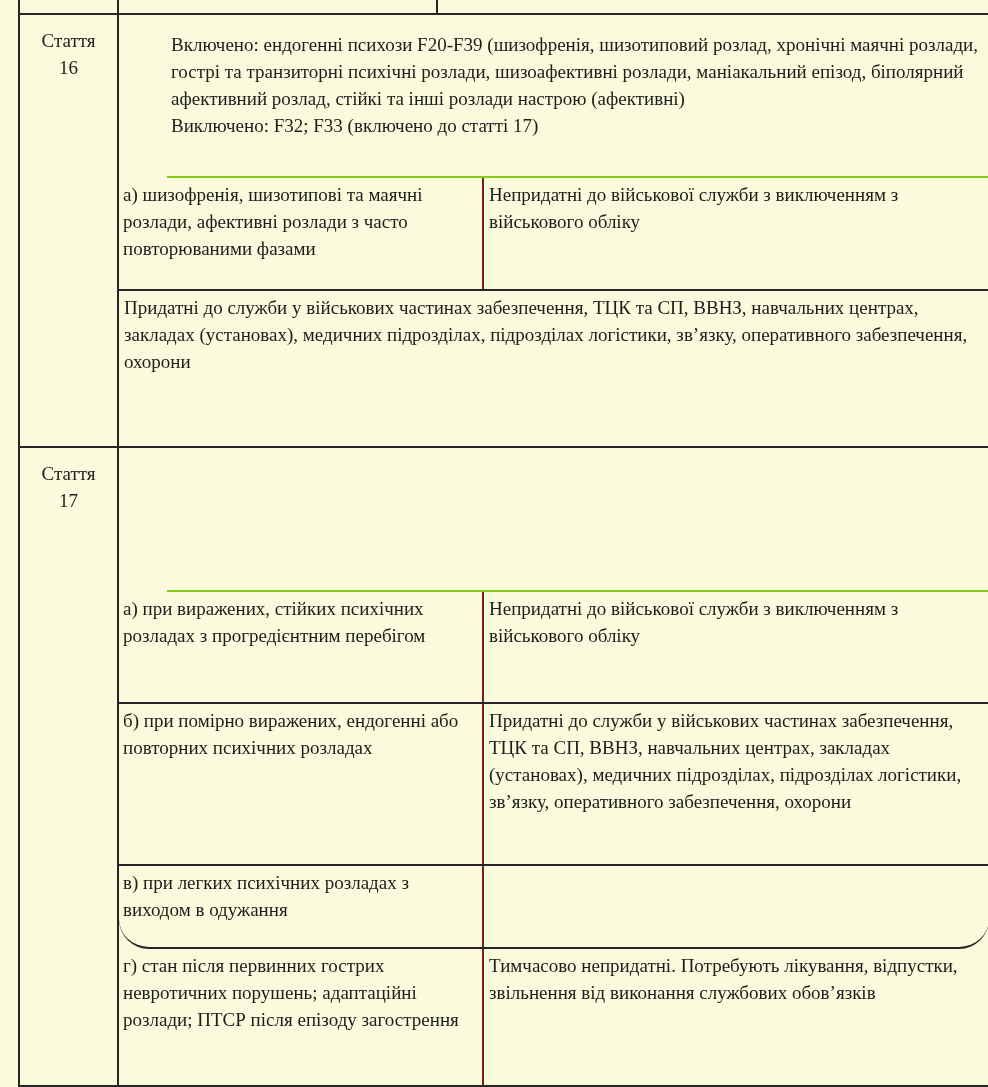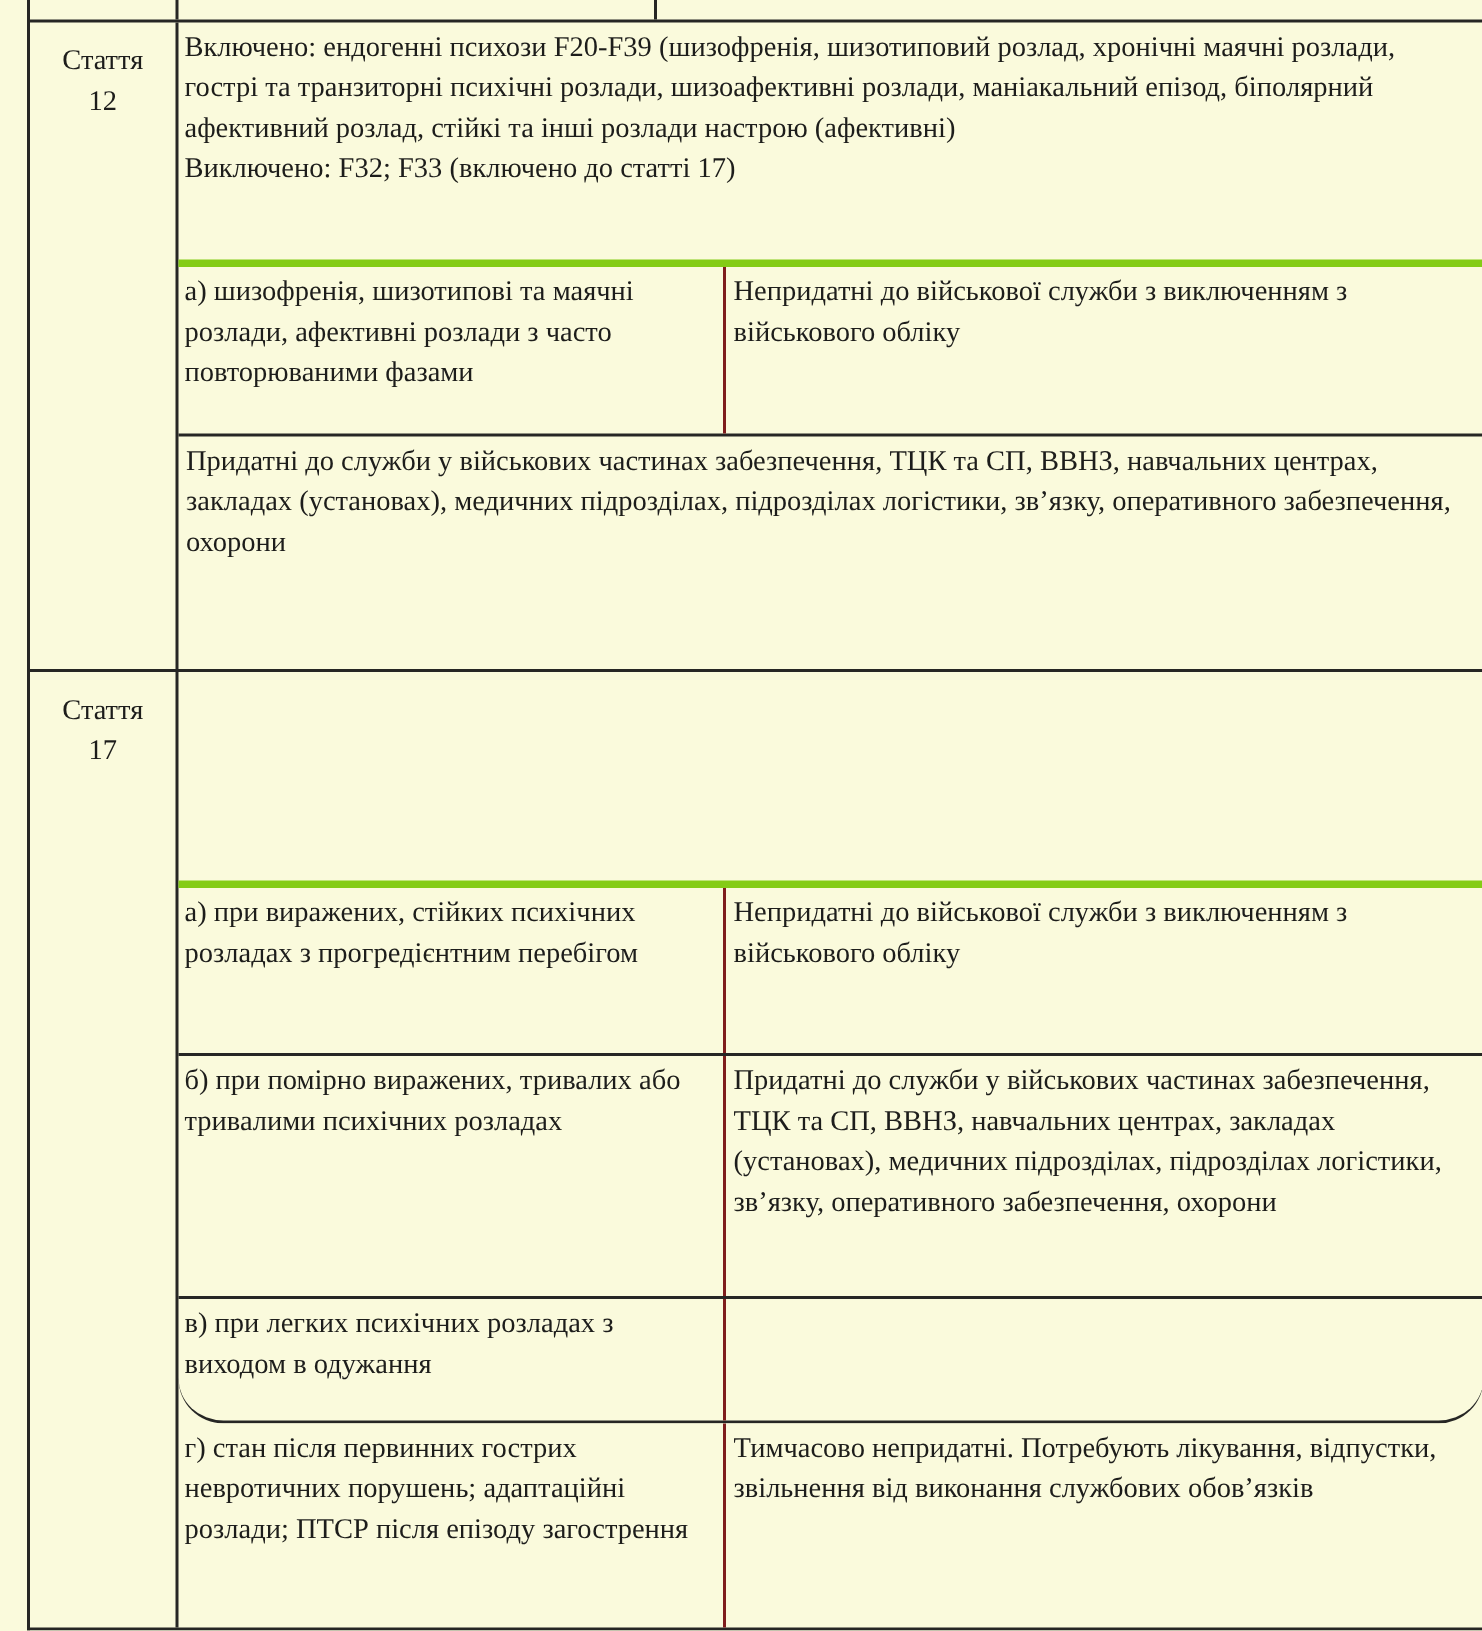--- a/index.html
+++ b/index.html
@@ -48,22 +48,23 @@
     text-align:center;
     padding-top:12px;
   }
   .article-body{
     flex:1 1 auto;
     display:flex;flex-direction:column;
     min-width:0;
   }
   .article-header{
     box-sizing:border-box;
-    border-bottom:5px solid #84cc16;
-    padding:3px 10px 0 4px;
+    border-bottom:2px solid #84cc16;
+    padding:16px 10px 0 4px;
+    margin-left:48px;
   }
   .sub-row{
     display:flex;
     box-sizing:border-box;
     border-bottom:2px solid #262624;
     min-height:0;
   }
   .sub-row.last{border-bottom:none;flex:1 1 auto;}
   .cond{
     flex:0 0 365px;width:365px;
@@ -93,21 +94,21 @@
   <div class="table">
 
     <div class="strip-top">
       <span class="vline" style="left:97px"></span>
       <span class="vline" style="left:416px"></span>
     </div>
 
     <div class="article g433">
       <div class="article-label">
         <div>Стаття</div>
-        <div>12</div>
+        <div>16</div>
       </div>
       <div class="article-body">
         <div class="article-header h163">
           <div>Включено: ендогенні психози F20-F39 (шизофренія, шизотиповий розлад, хронічні маячні розлади, гострі та транзиторні психічні розлади, шизоафективні розлади, маніакальний епізод, біполярний афективний розлад, стійкі та інші розлади настрою (афективні)</div>
           <div>Виключено: F32; F33 (включено до статті 17)</div>
         </div>
         <div class="sub-row h113">
           <div class="cond">а) шизофренія, шизотипові та маячні розлади, афективні розлади з часто повторюваними фазами</div>
           <div class="verdict">Непридатні до військової служби з виключенням з військового обліку</div>
         </div>
@@ -123,21 +124,21 @@
         <div>17</div>
       </div>
       <div class="article-body">
         <div class="article-header h144">
         </div>
         <div class="sub-row h112">
           <div class="cond">а) при виражених, стійких психічних розладах з прогредієнтним перебігом</div>
           <div class="verdict">Непридатні до військової служби з виключенням з військового обліку</div>
         </div>
         <div class="sub-row h162">
-          <div class="cond">б) при помірно виражених, тривалих або тривалими психічних розладах</div>
+          <div class="cond">б) при помірно виражених, ендогенні або повторних психічних розладах</div>
           <div class="verdict">Придатні до служби у військових частинах забезпечення, ТЦК та СП, ВВНЗ, навчальних центрах, закладах (установах), медичних підрозділах, підрозділах логістики, зв’язку, оперативного забезпечення, охорони</div>
         </div>
         <div class="sub-row h83">
           <div class="cond">в) при легких психічних розладах з виходом в одужання</div>
         </div>
         <div class="sub-row last">
           <div class="cond">г) стан після первинних гострих невротичних порушень; адаптаційні розлади; ПТСР після епізоду загострення</div>
           <div class="verdict">Тимчасово непридатні. Потребують лікування, відпустки, звільнення від виконання службових обов’язків</div>
         </div>
       </div>

